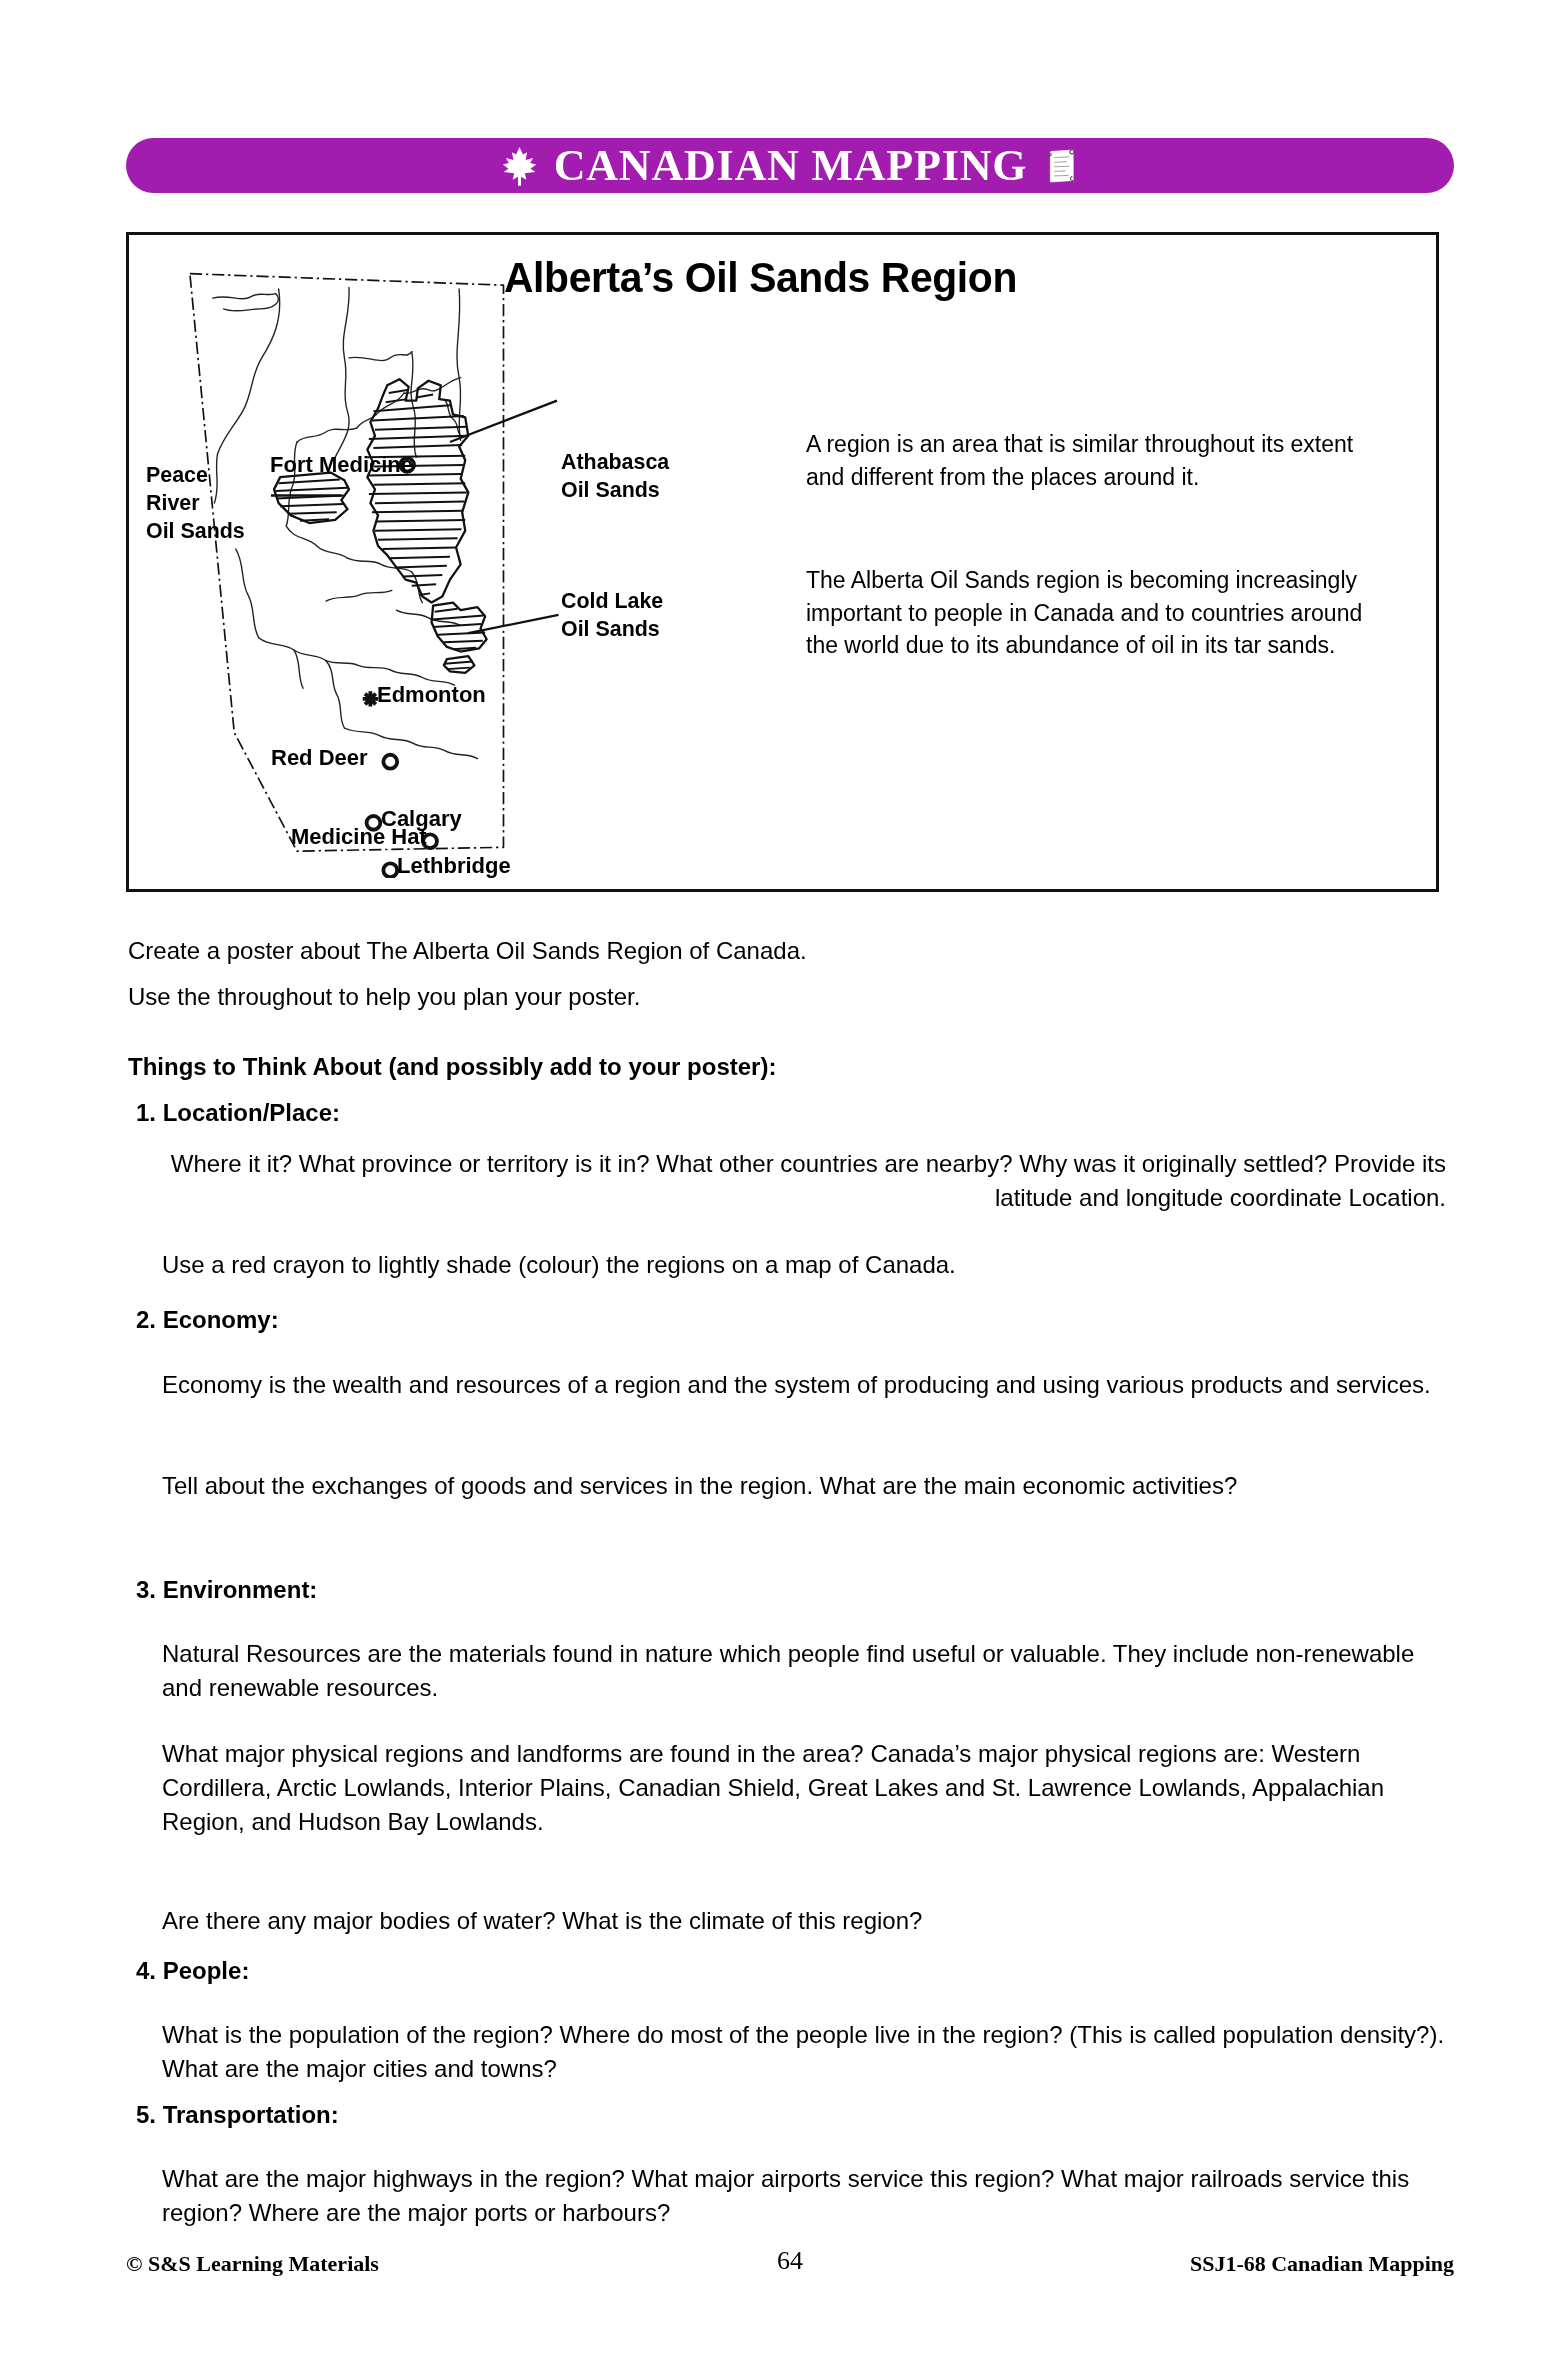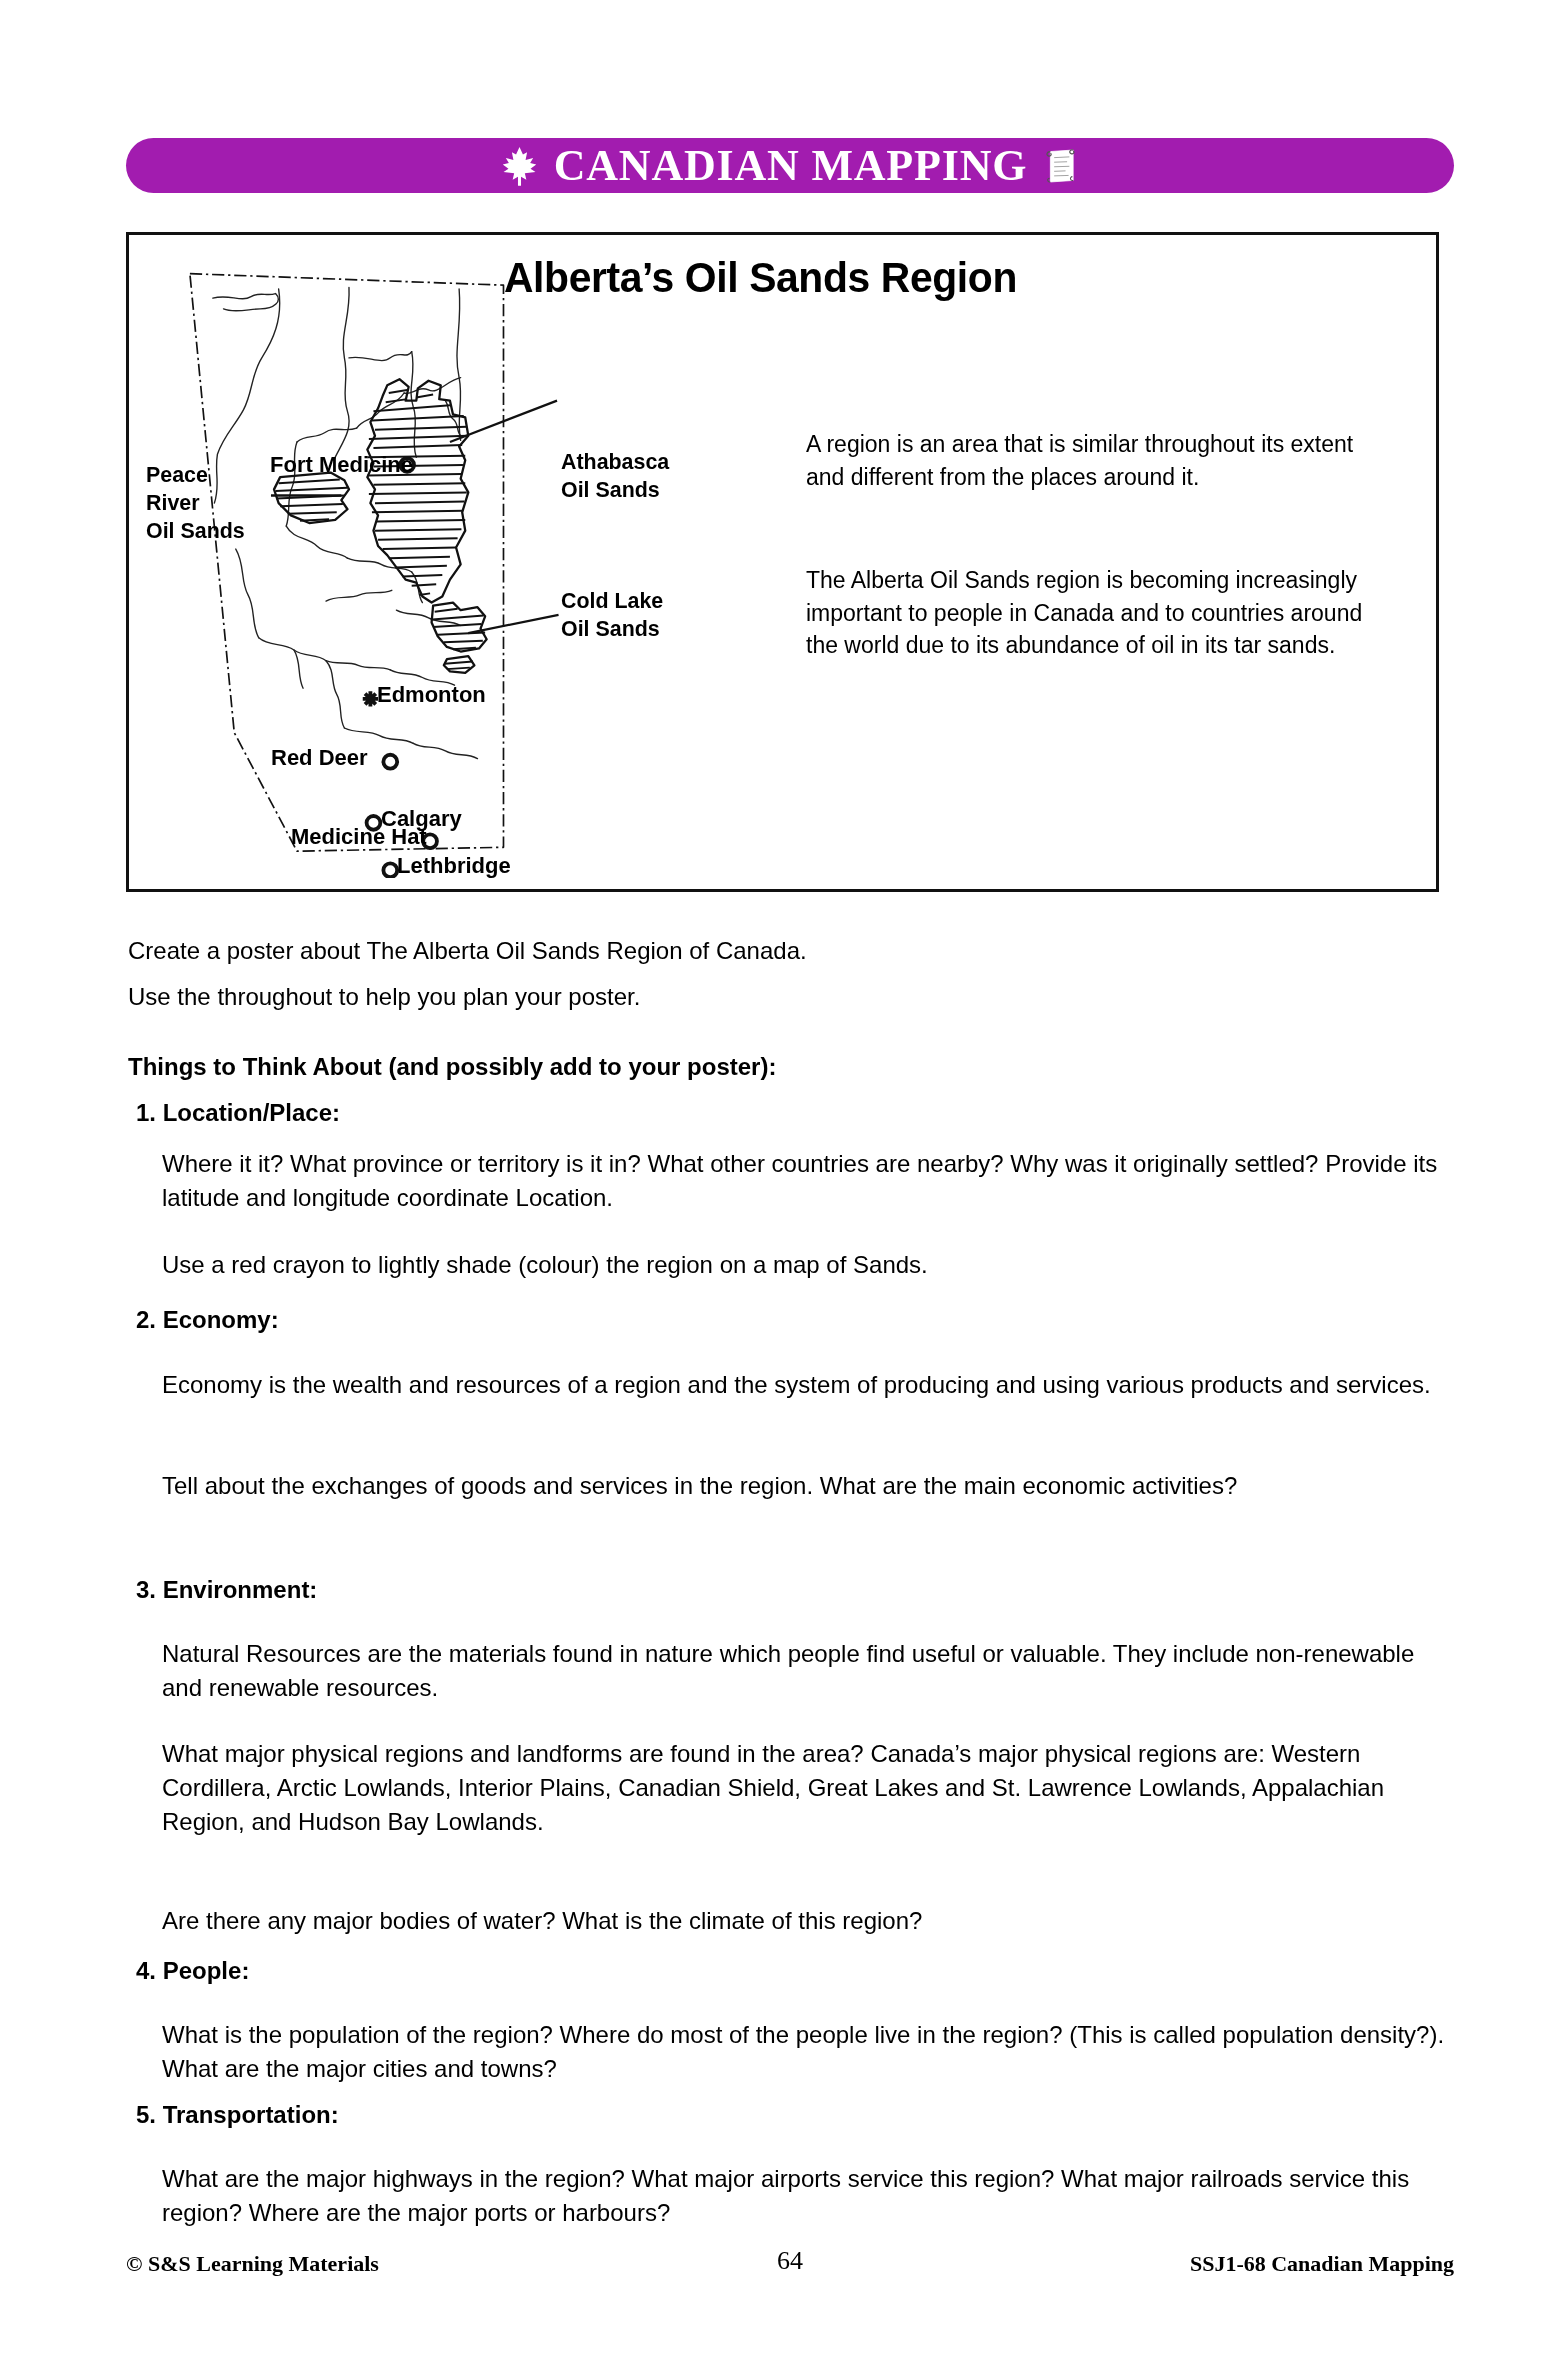--- a/index.html
+++ b/index.html
@@ -297,22 +297,22 @@
 
     <div class="map-para p1">A region is an area that is similar throughout its extent and different from the places around it.</div>
     <div class="map-para p2">The Alberta Oil Sands region is becoming increasingly important to people in Canada and to countries around the world due to its abundance of oil in its tar sands.</div>
   </div>
 
   <div class="intro l1">Create a poster about The Alberta Oil Sands Region of Canada.</div>
   <div class="intro l2">Use the throughout to help you plan your poster.</div>
   <div class="think-head">Things to Think About (and possibly add to your poster):</div>
 
   <div class="sec-head" style="top:1099px;">1. Location/Place:</div>
-  <div class="sec-body" style="top:1147px;">Where it it? What province or territory is it in? What other countries are nearby? Why was it originally settled? Provide its latitude and longitude coordinate Location.</div>
-  <div class="sec-body" style="top:1248px;">Use a red crayon to lightly shade (colour) the region on a map of Sands.</div>
+  <div class="sec-body" style="top:1147px;text-align:right;">Where it it? What province or territory is it in? What other countries are nearby? Why was it originally settled? Provide its latitude and longitude coordinate Location.</div>
+  <div class="sec-body" style="top:1248px;">Use a red crayon to lightly shade (colour) the regions on a map of Canada.</div>
 
   <div class="sec-head" style="top:1306px;">2. Economy:</div>
   <div class="sec-body" style="top:1368px;">Economy is the wealth and resources of a region and the system of producing and using various products and services.</div>
   <div class="sec-body" style="top:1469px;">Tell about the exchanges of goods and services in the region. What are the main economic activities?</div>
 
   <div class="sec-head" style="top:1576px;">3. Environment:</div>
   <div class="sec-body" style="top:1637px;">Natural Resources are the materials found in nature which people find useful or valuable. They include non-renewable and renewable resources.</div>
   <div class="sec-body" style="top:1737px;">What major physical regions and landforms are found in the area? Canada’s major physical regions are: Western Cordillera, Arctic Lowlands, Interior Plains, Canadian Shield, Great Lakes and St. Lawrence Lowlands, Appalachian Region, and Hudson Bay Lowlands.</div>
   <div class="sec-body" style="top:1904px;">Are there any major bodies of water? What is the climate of this region?</div>
 

